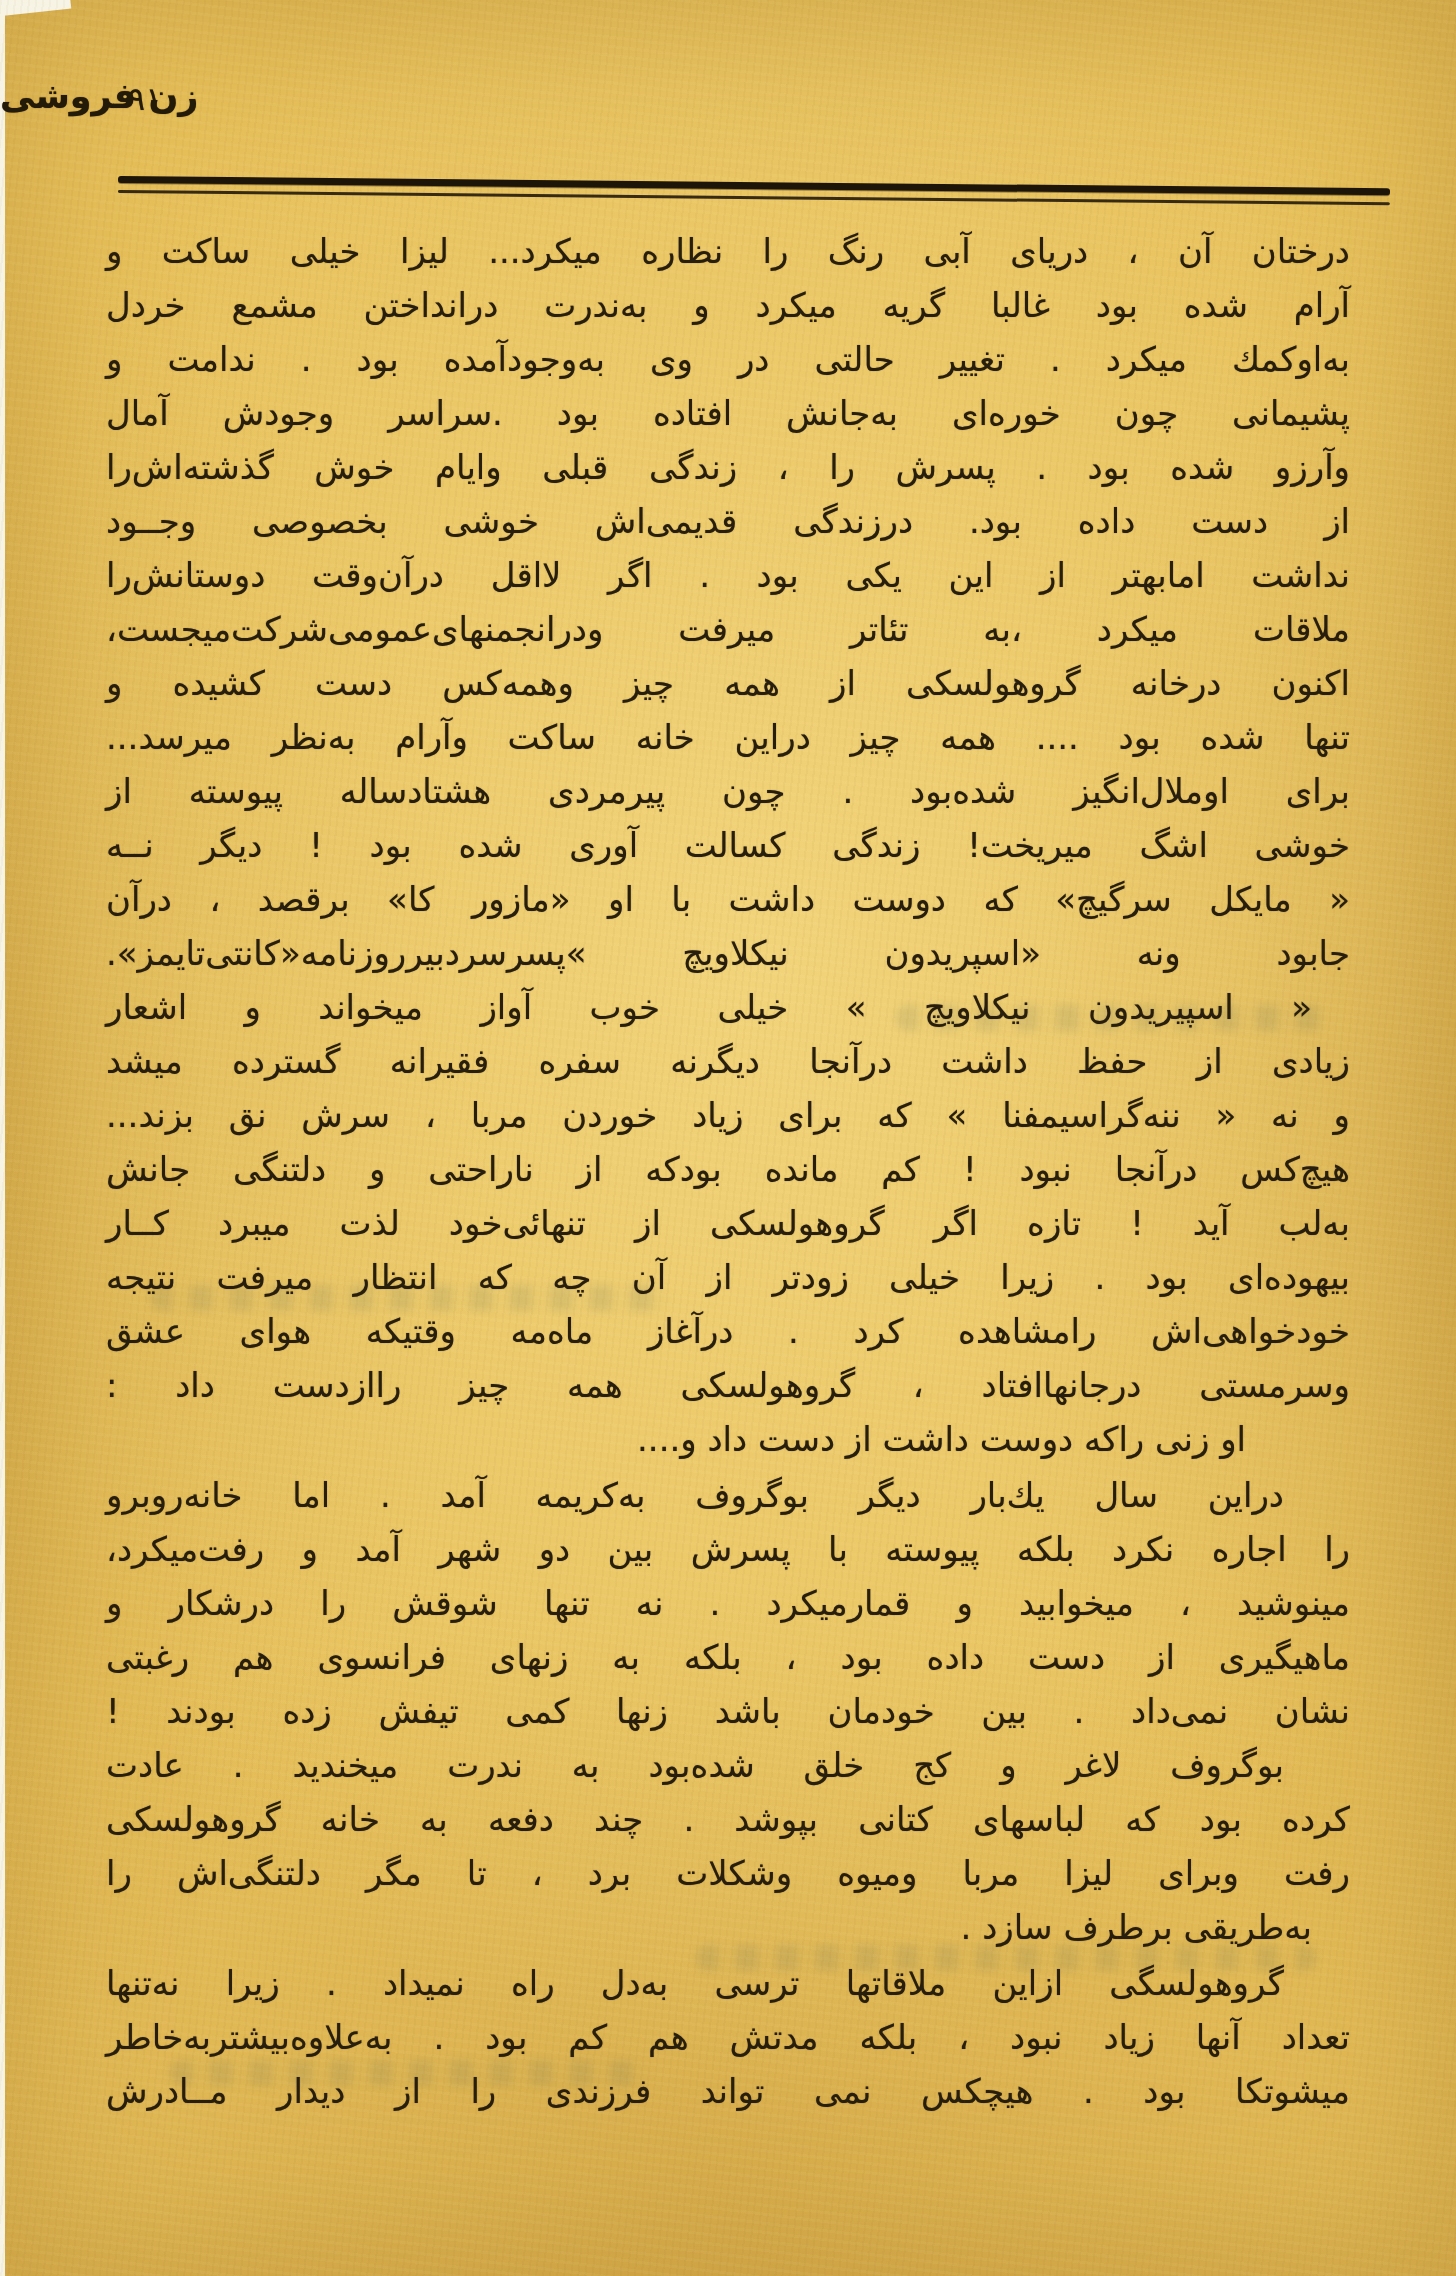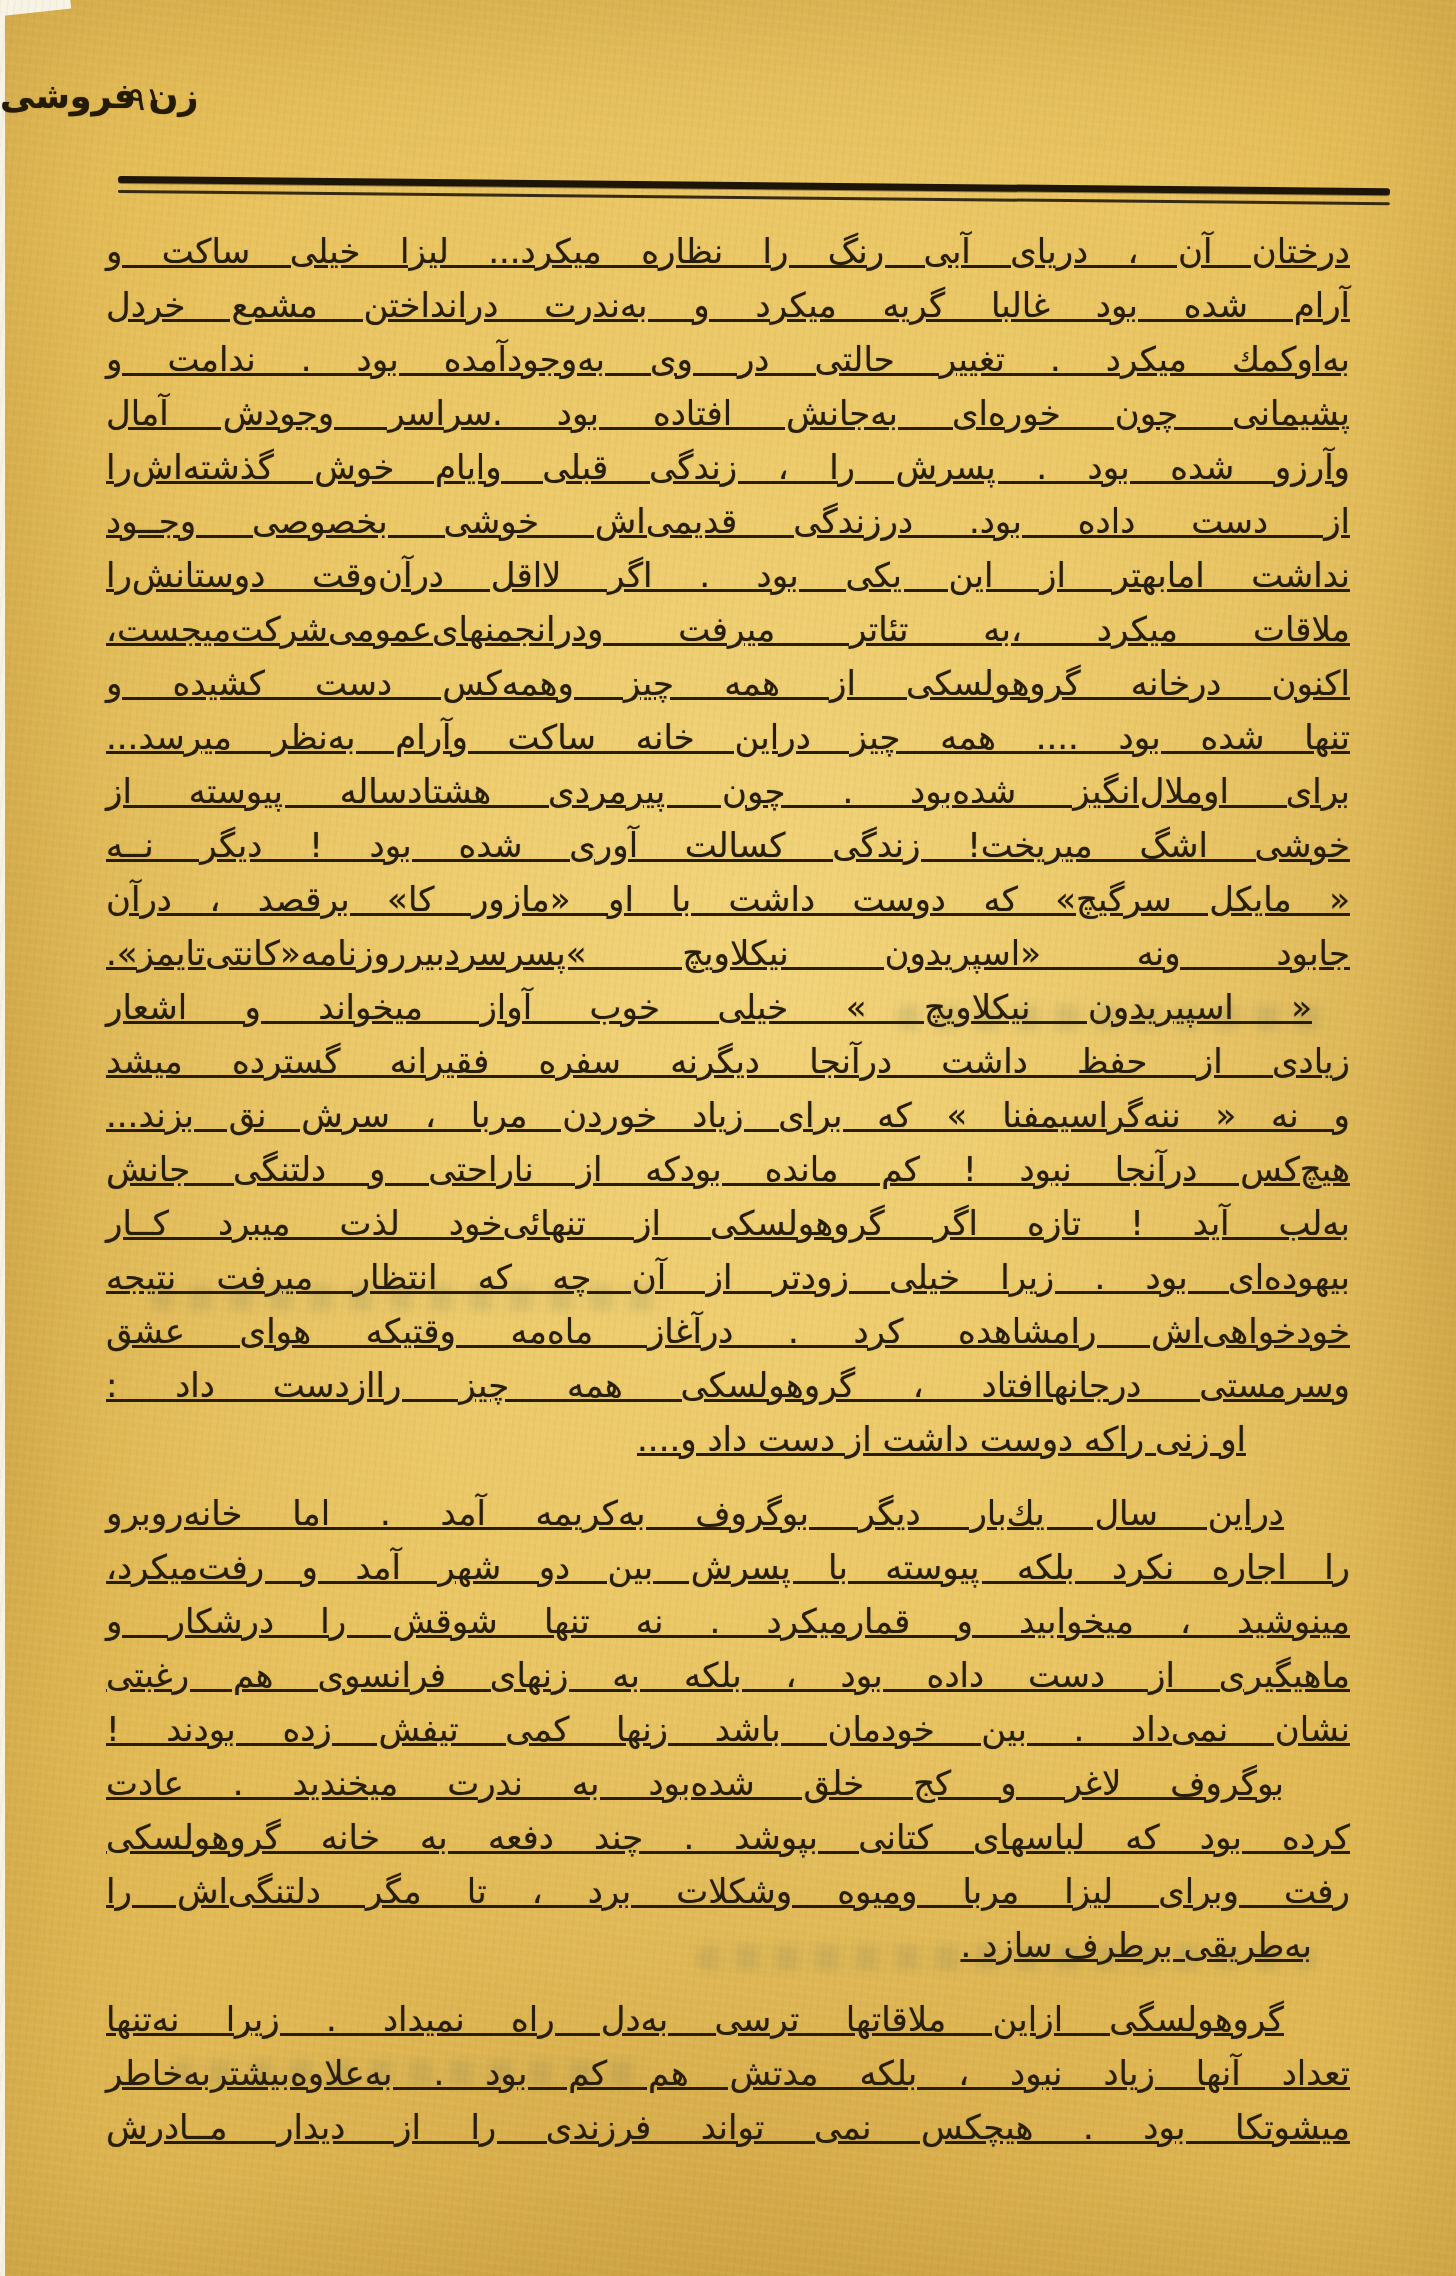--- a/index.html
+++ b/index.html
@@ -62,27 +62,26 @@
     position:absolute;top:224px;right:106px;width:1244px;
     direction:rtl;
     color:#281e0e;
     font-size:34px;
     text-shadow:0 0 1px rgba(45,30,8,0.55);
   }
   .line{
     height:54px;line-height:54px;
     text-align:justify;text-align-last:justify;
     white-space:nowrap;
-    text-decoration:underline;
   }
   .line.short{text-align-last:right;}
   .line.para-sm{padding-right:38px;}
   .line.para{padding-right:66px;}
   .line.para-lg{padding-right:104px;}
-  .line.gap-sm{margin-top:20px;}
+  .line.gap-sm{margin-top:2px;}
   .line.gap-lg{margin-top:0;}
 </style>
 </head>
 <body>
 
 <div class="scan">
   <div class="edge-left"></div>
   <div class="edge-corner"></div>
   <div class="grain"></div>
 

